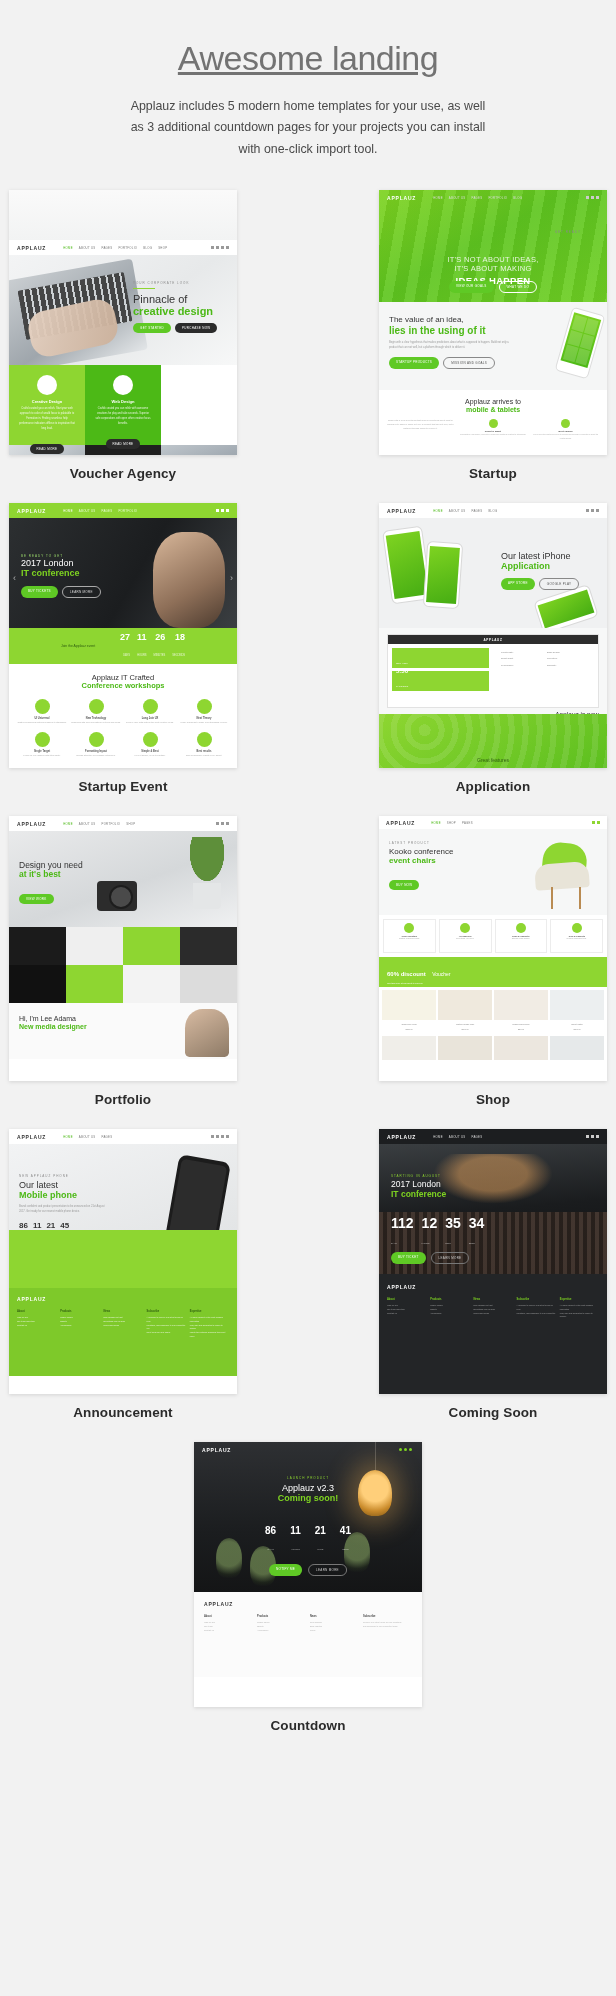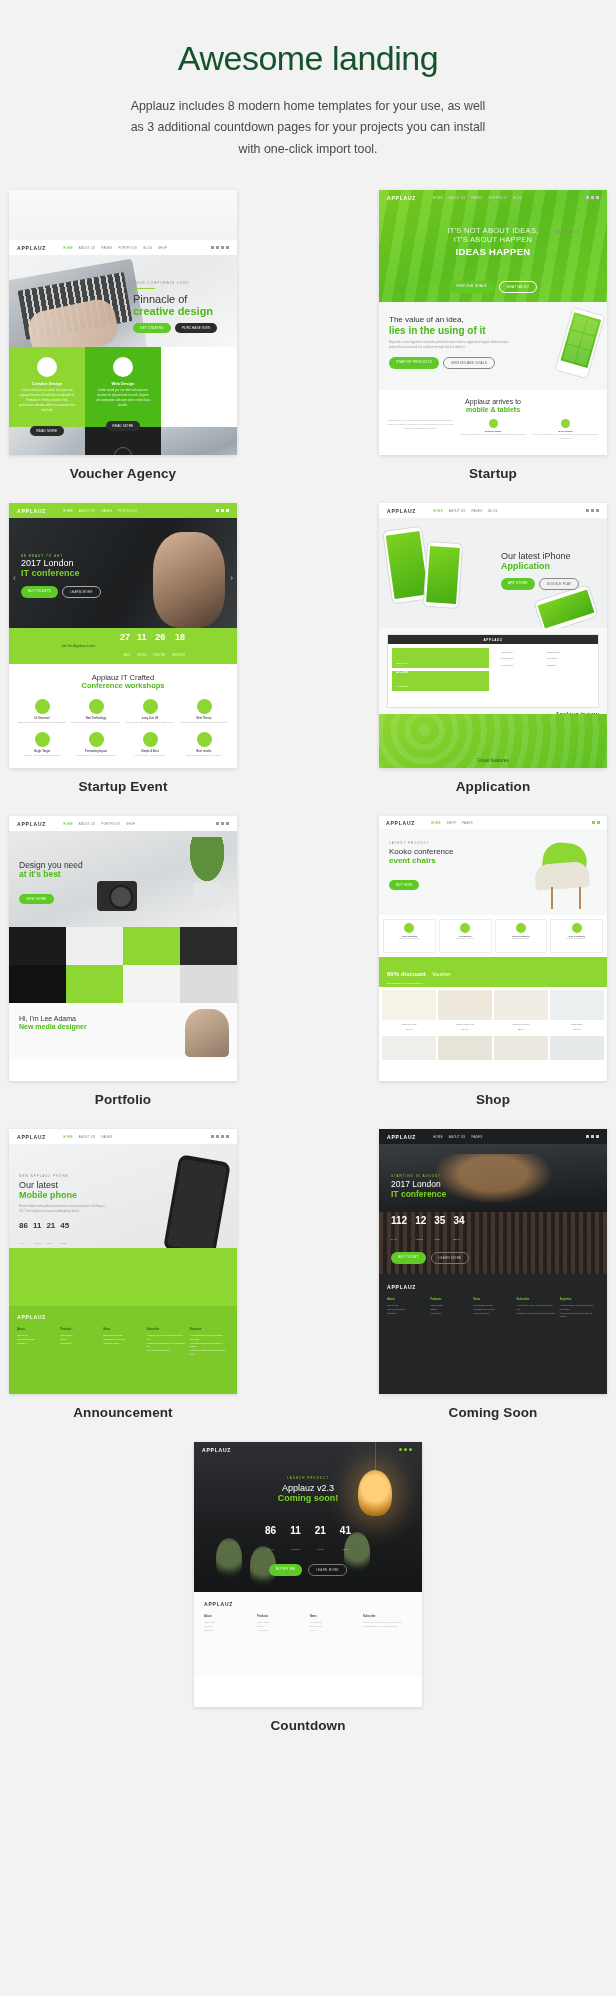--- a/index.html
+++ b/index.html
@@ -11,23 +11,24 @@
     font-family: "Liberation Sans", sans-serif;
     overflow: hidden;
   }
   .page { width: 616px; height: 1996px; position: relative; background: #f2f2f2; }
 
   
   .header { padding-top: 38px; text-align: center; }
   .title-line1 {
     font-size: 34px;
     font-weight: 300;
-    color: #14532d;
+    color: #737373;
     letter-spacing: -0.5px;
     line-height: 1.18;
+    text-decoration: underline;
   }
   .title-line2 {
     font-size: 34px;
     font-weight: 700;
     color: #4cb916;
     letter-spacing: -0.5px;
     line-height: 1.18;
     margin-top: 1px;
   }
   .subtitle {
@@ -104,21 +105,21 @@
 
   
   .ph { background:
       linear-gradient(135deg,#d9dde0 0%,#c3c9ce 35%,#aeb5bb 60%,#cfd4d8 100%); }
   .ph2 { background:
       linear-gradient(160deg,#bfc6cc 0%,#9ba4ac 40%,#d3d8dc 75%,#b4bbc1 100%); }
   .ph3 { background:
       linear-gradient(120deg,#8e979f 0%,#6e777f 50%,#aab2b8 100%); }
 
   
-  .ca-hero { height:92px; position:relative; overflow:hidden;
+  .ca-hero { height:110px; position:relative; overflow:hidden;
              background:linear-gradient(145deg,#f3f4f5 0%,#e7e9ea 55%,#f7f8f8 100%); }
   .ca-lap { position:absolute; left:-18px; top:16px; width:150px; height:92px;
             background:linear-gradient(155deg,#cfd3d6,#9fa6ac 60%,#e3e6e8);
             transform:rotate(-10deg); border-radius:4px; }
   .ca-keys { position:absolute; left:12px; top:26px; width:108px; height:50px;
              background:repeating-linear-gradient(90deg,#3c3c3c 0 5px,#cfd3d6 5px 7px),
                         repeating-linear-gradient(0deg,#3c3c3c 0 5px,#cfd3d6 5px 7px);
              transform:rotate(-10deg); opacity:.92; border-radius:2px;}
   .ca-hand { position:absolute; left:20px; top:50px; width:88px; height:46px;
              background:linear-gradient(120deg,#e6d2c2,#cbb09a); border-radius:18px;
@@ -136,21 +137,21 @@
                background:#fafafa; text-align:center; padding-top:8px; }
   .year-n { font-size:9px; font-weight:300; color:#333; line-height:1; }
   .year-a { font-size:5px; font-weight:700; color:#7fc93b; }
   .year-o { font-size:4px; color:#777; font-style:italic; }
 
   
   .st-hero { height:112px; position:relative; overflow:hidden;
              background:linear-gradient(150deg,#7ed321 0%,#5fc620 45%,#6fcf24 100%); }
   .st-hero:after{content:"";position:absolute;inset:0;
      background:repeating-linear-gradient(100deg,rgba(255,255,255,.08) 0 10px,rgba(0,0,0,.05) 10px 22px);}
-  .st-h1 { position:absolute; left:50%; top:36px; transform:translateX(-50%);
+  .st-h1 { position:absolute; left:50%; top:65px; transform:translateX(-50%);
            width:190px; text-align:center; z-index:2; }
   .st-l1 { font-size:7.5px; color:rgba(255,255,255,.85); font-weight:400; letter-spacing:.3px;}
   .st-l2 { font-size:9.5px; color:#fff; font-weight:800; letter-spacing:.3px; margin-top:2px;}
   .st-btns { position:absolute; left:50%; bottom:9px; transform:translateX(-50%); display:flex; gap:5px; z-index:2;}
   .st-mid { background:#f5f6f6; height:88px; padding:14px 10px 0; position:relative; }
   .st-phone { position:absolute; right:10px; top:8px; width:34px; height:66px;
               background:#fff; border-radius:5px; border:1px solid #dcdcdc;
               transform:rotate(16deg); overflow:hidden; }
   .st-phone .scr { margin:4px 2px; height:50px;
              background:linear-gradient(160deg,#7ed321,#4cb916);
@@ -239,21 +240,21 @@
   .sh-card .cd { font-size:1.9px; color:#aaa; line-height:1.5;}
   .sh-promo { background:#8ed631; height:30px; padding:5px 8px; color:#fff;}
   .sh-promo b { font-size:6px; font-weight:700;}
   .sh-prod { display:grid; grid-template-columns:repeat(4,1fr); gap:2px; padding:3px;
              background:#fff;}
   .sh-pi { height:30px; background:#f3f3f3; }
   .sh-meta { display:grid; grid-template-columns:repeat(4,1fr); gap:2px; padding:0 3px 3px; background:#fff;}
   .sh-meta div { font-size:2px; color:#888; text-align:center;}
 
   
-  .an-hero { height:104px; background:linear-gradient(160deg,#f2f3f4,#e3e5e6); position:relative; overflow:hidden;}
+  .an-hero { height:86px; background:linear-gradient(160deg,#f2f3f4,#e3e5e6); position:relative; overflow:hidden;}
   .an-phone { position:absolute; right:14px; top:14px; width:52px; height:96px;
               background:#1c1c1c; border-radius:8px; transform:rotate(10deg);}
   .an-phone:after{content:"";position:absolute;inset:4px 3px;background:#2c2c2c;border-radius:5px;}
   .an-copy { position:absolute; left:10px; top:30px; width:104px;}
   .an-count { display:flex; gap:5px; margin-top:7px;}
   .an-count b { display:block; font-size:8px; color:#333; font-weight:700; line-height:1;}
   .an-count i { font-style:normal; font-size:2.2px; color:#999;}
   .an-green { height:58px; background:#8ed631;}
   .an-foot { height:88px; background:#7ec92a; padding:8px;}
   .fcols { display:grid; grid-template-columns:repeat(5,1fr); gap:4px; margin-top:8px;}
@@ -266,21 +267,21 @@
   .cs-hero { height:130px; position:relative; overflow:hidden;
              background:linear-gradient(175deg,#3a3e41 0%,#1a1c1e 50%,#0f1011 100%);}
   .cs-crowd { position:absolute; left:0; right:0; bottom:0; height:62px;
               background:repeating-linear-gradient(90deg,#4a3b33 0 4px,#2a211c 4px 8px);
               opacity:.85;}
   .cs-stage { position:absolute; left:50%; top:10px; transform:translateX(-50%);
               width:120px; height:50px; background:radial-gradient(ellipse at 50% 40%,
               rgba(255,180,100,.45) 0 40%,transparent 70%);}
   .cs-copy { position:absolute; left:12px; top:30px; width:110px; z-index:2;}
   .cs-count { position:absolute; left:12px; top:72px; display:flex; gap:8px; z-index:2;}
-  .cs-count b { display:block; font-size:10px; color:#fff; font-weight:700; line-height:1;}
+  .cs-count b { display:block; font-size:14px; color:#fff; font-weight:700; line-height:1;}
   .cs-count i { font-style:normal; font-size:2.2px; color:rgba(255,255,255,.6);}
   .cs-btns { position:absolute; left:12px; bottom:10px; display:flex; gap:5px; z-index:2;}
   .cs-foot { height:135px; background:#232527; padding:10px 8px;}
 
   
   .cd-hero { height:150px; position:relative; overflow:hidden;
              background:linear-gradient(180deg,#2e3033 0%,#1b1d1f 60%,#141516 100%);}
   .cd-bulb { position:absolute; right:30px; top:28px; width:34px; height:46px;
              border-radius:50% 50% 40% 40%;
              background:radial-gradient(circle at 50% 40%,#ffcf7a 0 40%,#c98a2a 70%,#7a5416 100%);
@@ -299,21 +300,21 @@
   .cd-dots { position:absolute; right:10px; top:6px; display:flex; gap:2px;}
   .cd-dots s { width:3px;height:3px;border-radius:50%;background:#7ed321;display:block;text-decoration:none;}
 </style>
 </head>
 <body>
 
 <div class="page">
 
   <div class="header">
     <div class="title-line1">Awesome landing</div>
-    <div class="subtitle">Applauz includes 8 modern home templates for your use, as well as 3 additional countdown pages for your projects you can install with one-click import tool.</div>
+    <div class="subtitle">Applauz includes 5 modern home templates for your use, as well as 3 additional countdown pages for your projects you can install with one-click import tool.</div>
   </div>
 
   <div class="grid">
 
     <div class="cell">
       <div class="thumb">
         <div style="height:50px;background:linear-gradient(180deg,#fafafa,#f2f3f3)"></div>
         <div class="mnav">
           <span class="mlogo">APPLAUZ</span>
           <span class="mlinks">
@@ -390,21 +391,21 @@
             </span>
             <span class="msoc">
                 <s></s>
                 <s></s>
                 <s></s>
               </span>
           </div>
           <div style="position:absolute;right:26px;top:40px;z-index:3" class="lbl">GET READY</div>
           <div class="st-h1">
             <div class="st-l1">IT'S NOT ABOUT IDEAS,</div>
-            <div class="st-l1">IT'S ABOUT HAPPEN</div>
+            <div class="st-l1">IT'S ABOUT MAKING</div>
             <div class="st-l2">IDEAS HAPPEN</div>
           </div>
           <div class="st-btns">
             <span class="btn-g">VIEW OUR GOALS</span>
             <span class="btn-o" style="border-color:#fff;color:#fff">WHAT WE DO</span>
           </div>
         </div>
         <div class="st-mid">
           <div style="width:126px">
             <div class="h-lite" style="font-size:8px">The value of an idea,</div>

